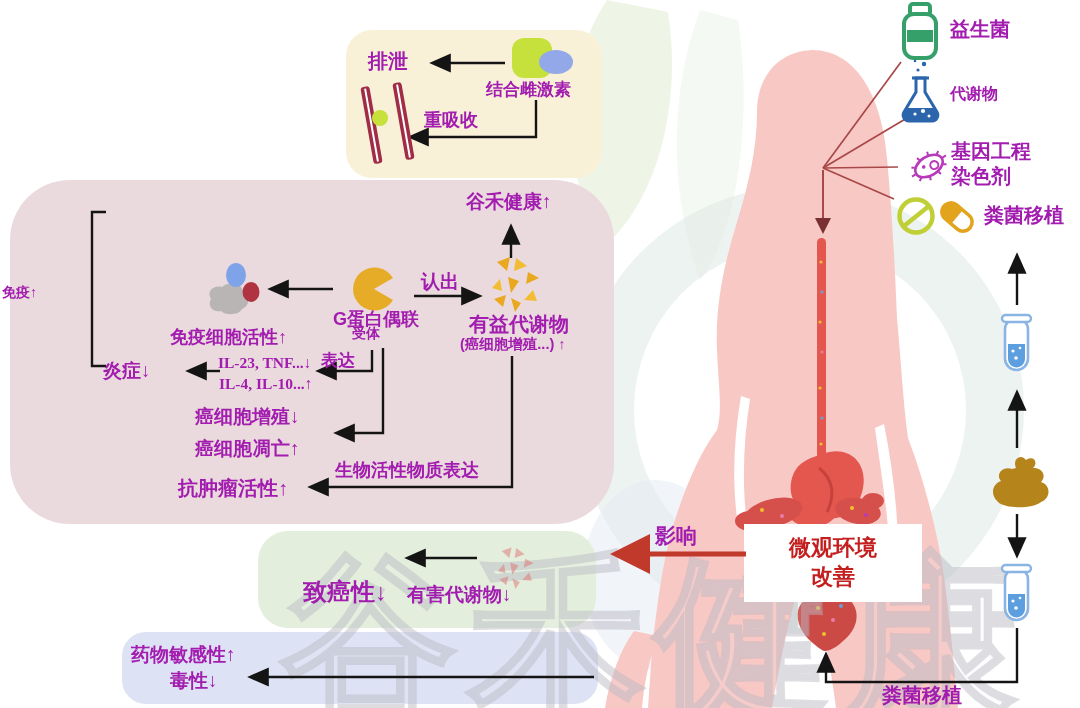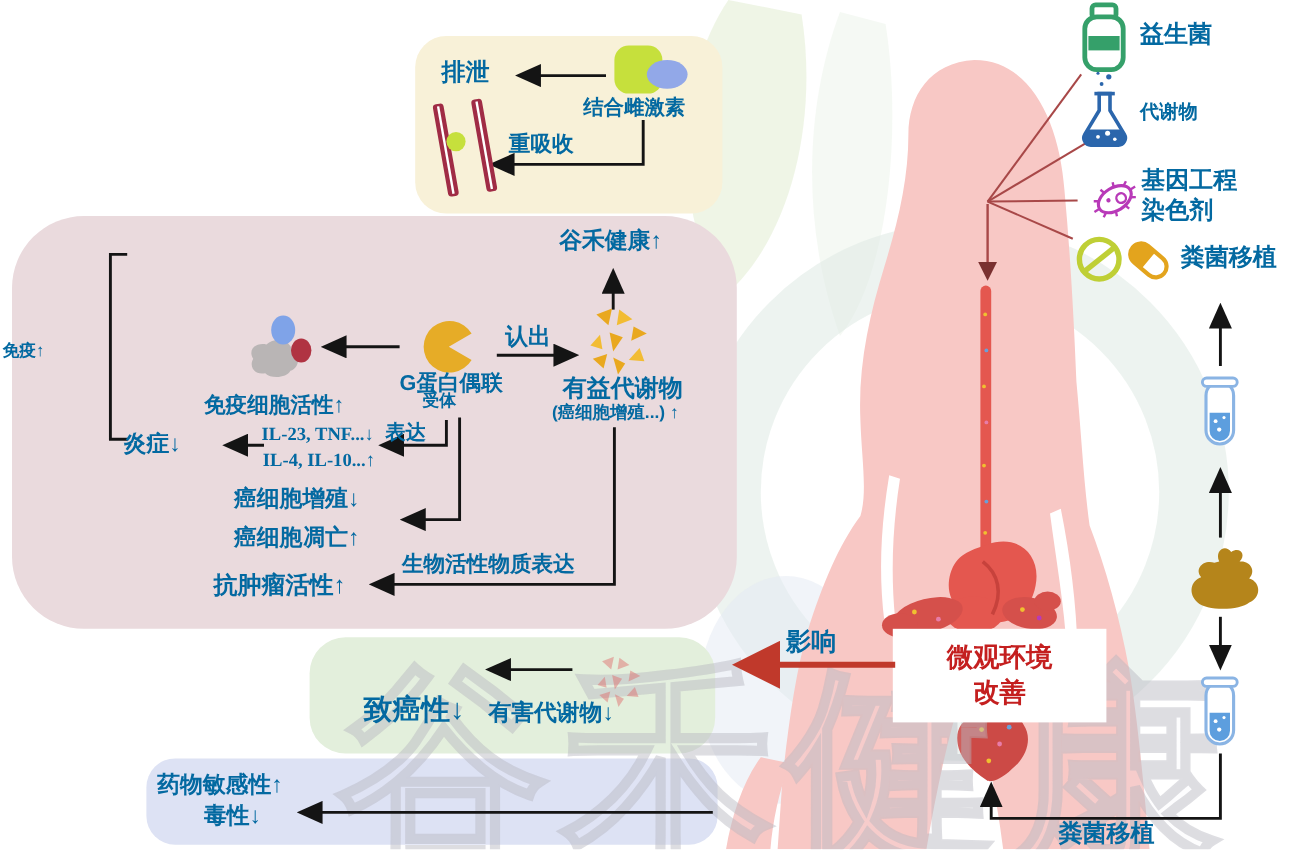--- a/index.html
+++ b/index.html
@@ -6,21 +6,21 @@
   #canvas{position:relative;width:1080px;height:708px;background:#ffffff;overflow:hidden;
           font-family:"Liberation Sans","DejaVu Sans",sans-serif;}
   .box{position:absolute;z-index:10;}
   #box-entero{left:346px;top:30px;width:256px;height:148px;background:#f8f1d8;border-radius:26px;}
   #box-immune{left:10px;top:180px;width:604px;height:344px;background:#eadadd;border-radius:60px;}
   #box-carcin{left:258px;top:531px;width:338px;height:97px;background:#e3efdc;border-radius:30px;}
   #box-drug{left:122px;top:632px;width:476px;height:72px;background:#dde2f4;border-radius:24px;}
   #box-microenv{position:absolute;left:744px;top:524px;width:178px;height:78px;background:#ffffff;z-index:35;
                 display:flex;flex-direction:column;align-items:center;justify-content:center;}
   #box-microenv .r{font-weight:bold;font-size:22px;color:#c41f1f;line-height:1.3;white-space:nowrap;}
-  .t{position:absolute;z-index:60;font-weight:bold;color:#0369a1;white-space:nowrap;line-height:1.15;}
+  .t{position:absolute;z-index:60;font-weight:bold;color:#a21caf;white-space:nowrap;line-height:1.15;}
   .ts{font-family:"Liberation Serif","DejaVu Serif",serif;font-weight:600;}
   .wm{position:absolute;left:282px;top:522px;z-index:30;font-weight:bold;font-size:175px;letter-spacing:12px;
       white-space:nowrap;color:rgba(240,240,244,0.12);-webkit-text-stroke:3px rgba(182,182,190,0.45);}
   svg.layer{position:absolute;left:0;top:0;pointer-events:none;}
   #bg-deco{z-index:0;} #body-svg{z-index:20;} #arrow-svg{z-index:40;} #icon-svg{z-index:50;}
 </style>
 </head>
 <body>
 
 <div id="canvas">

